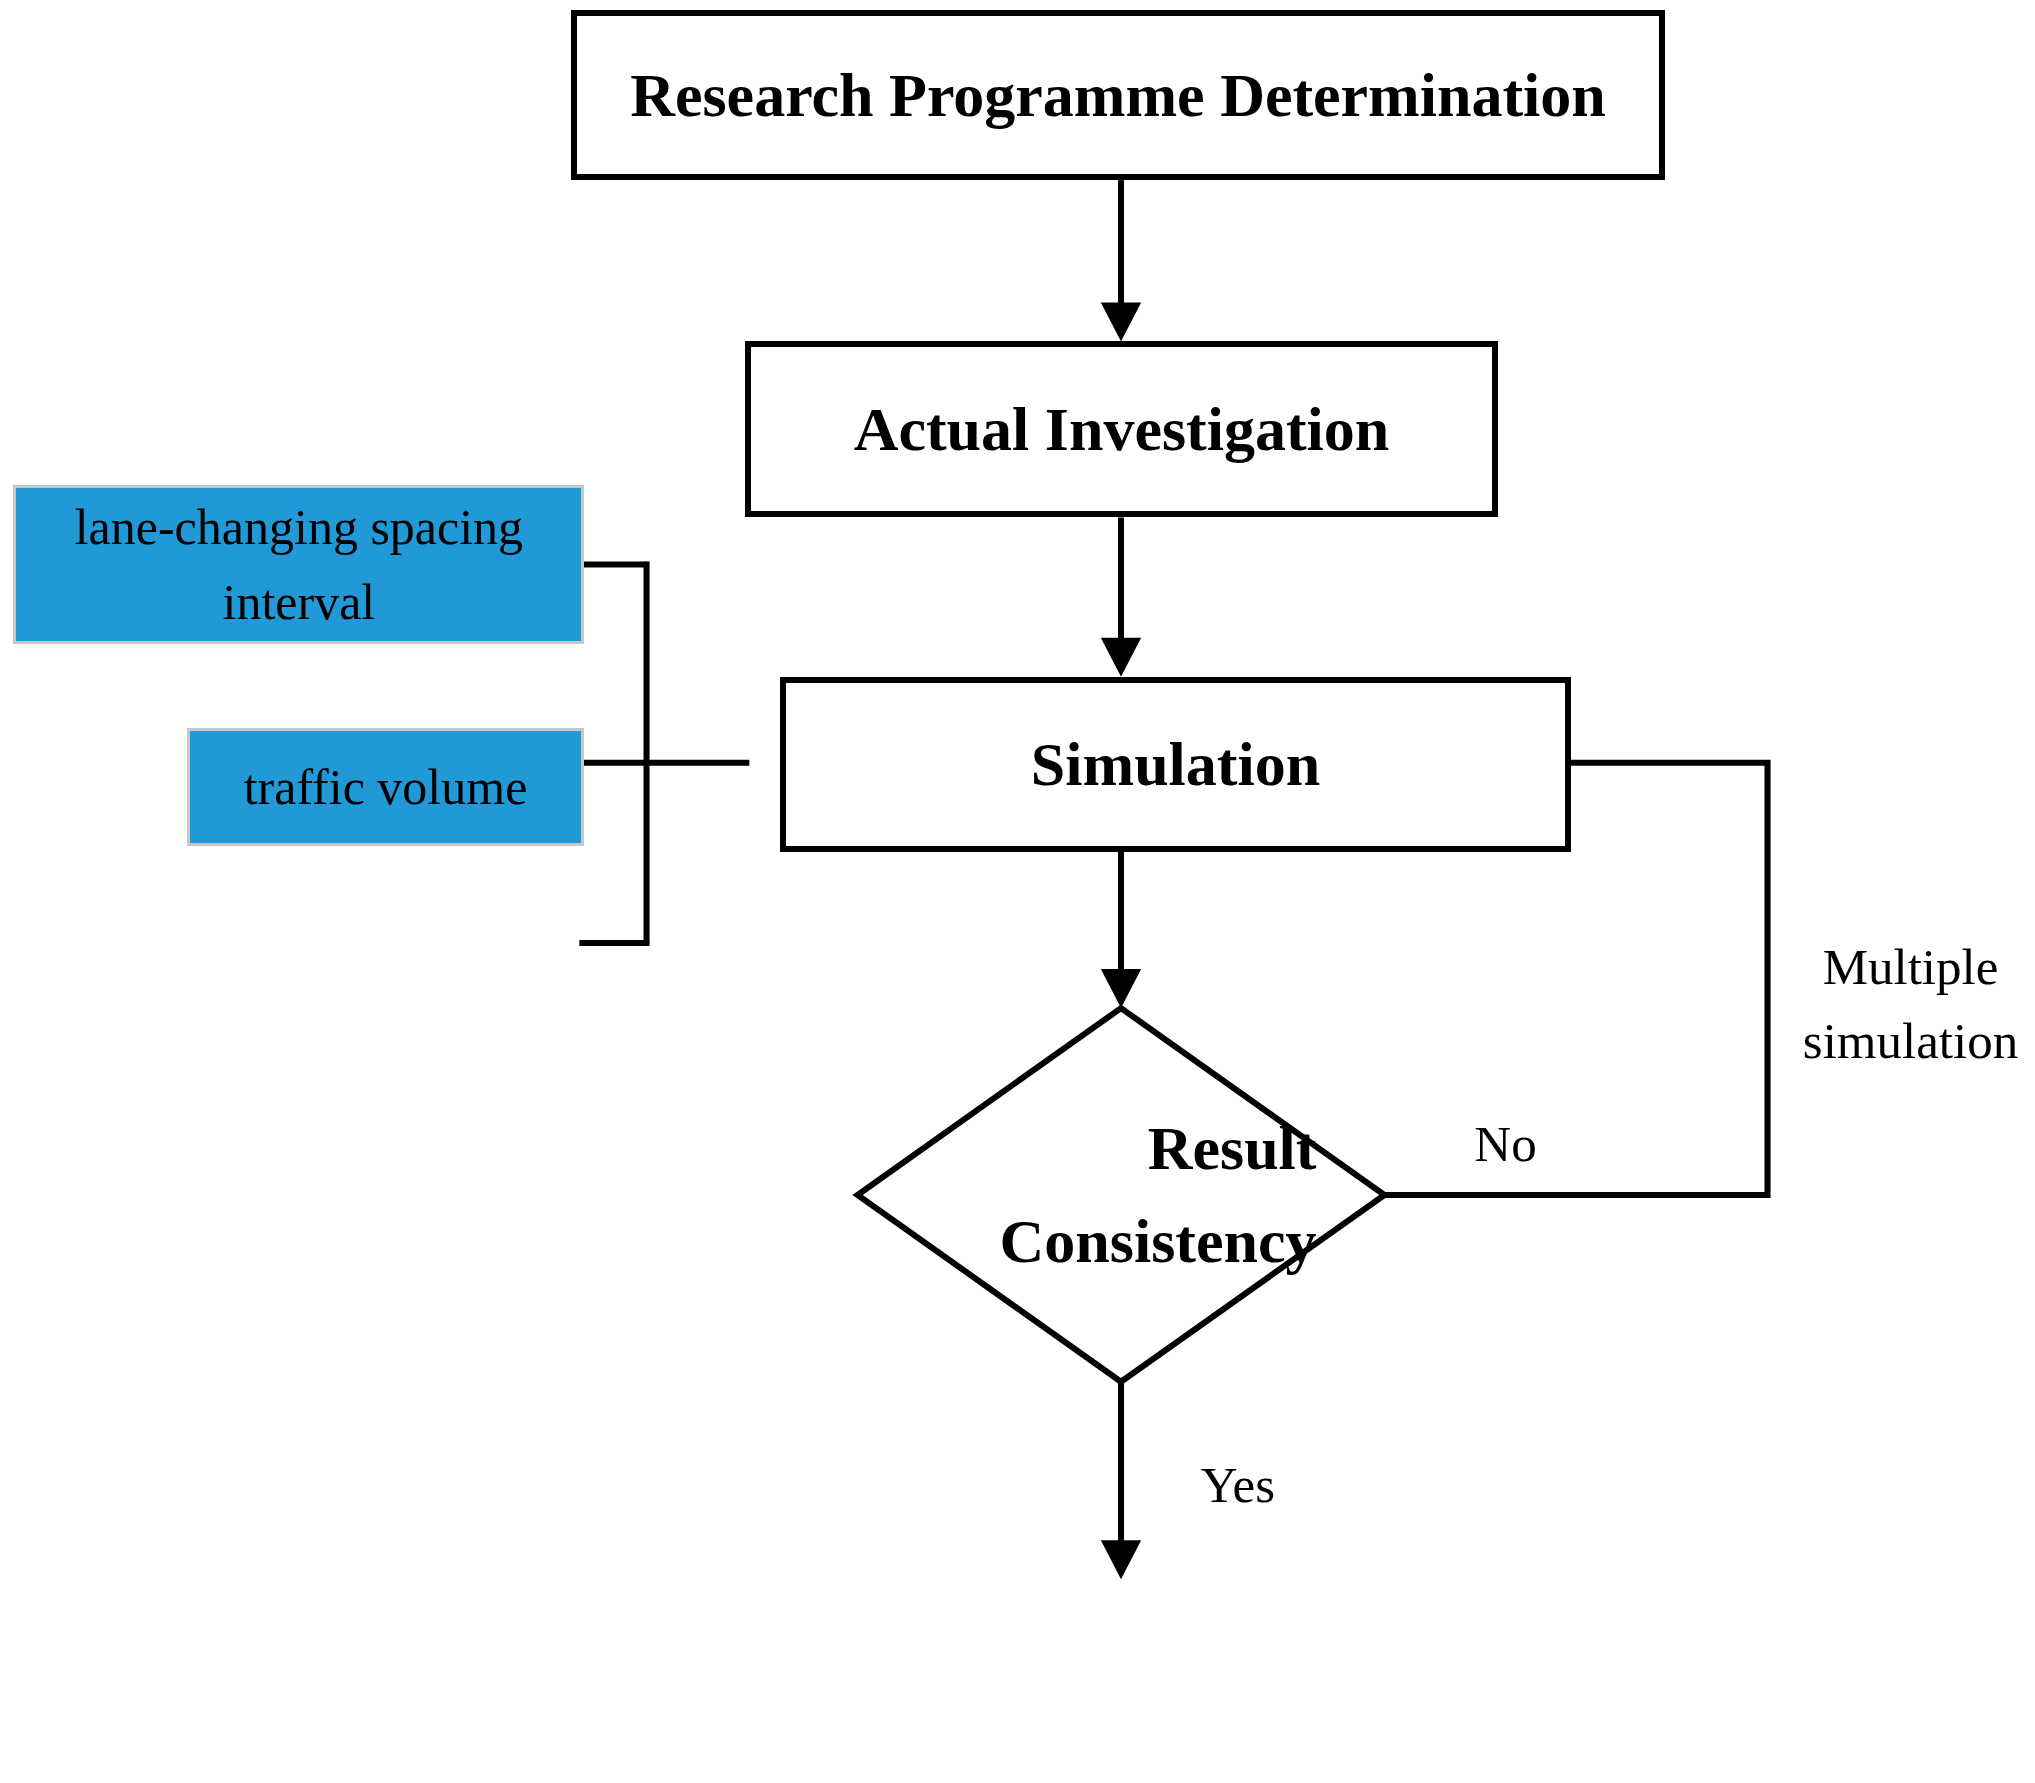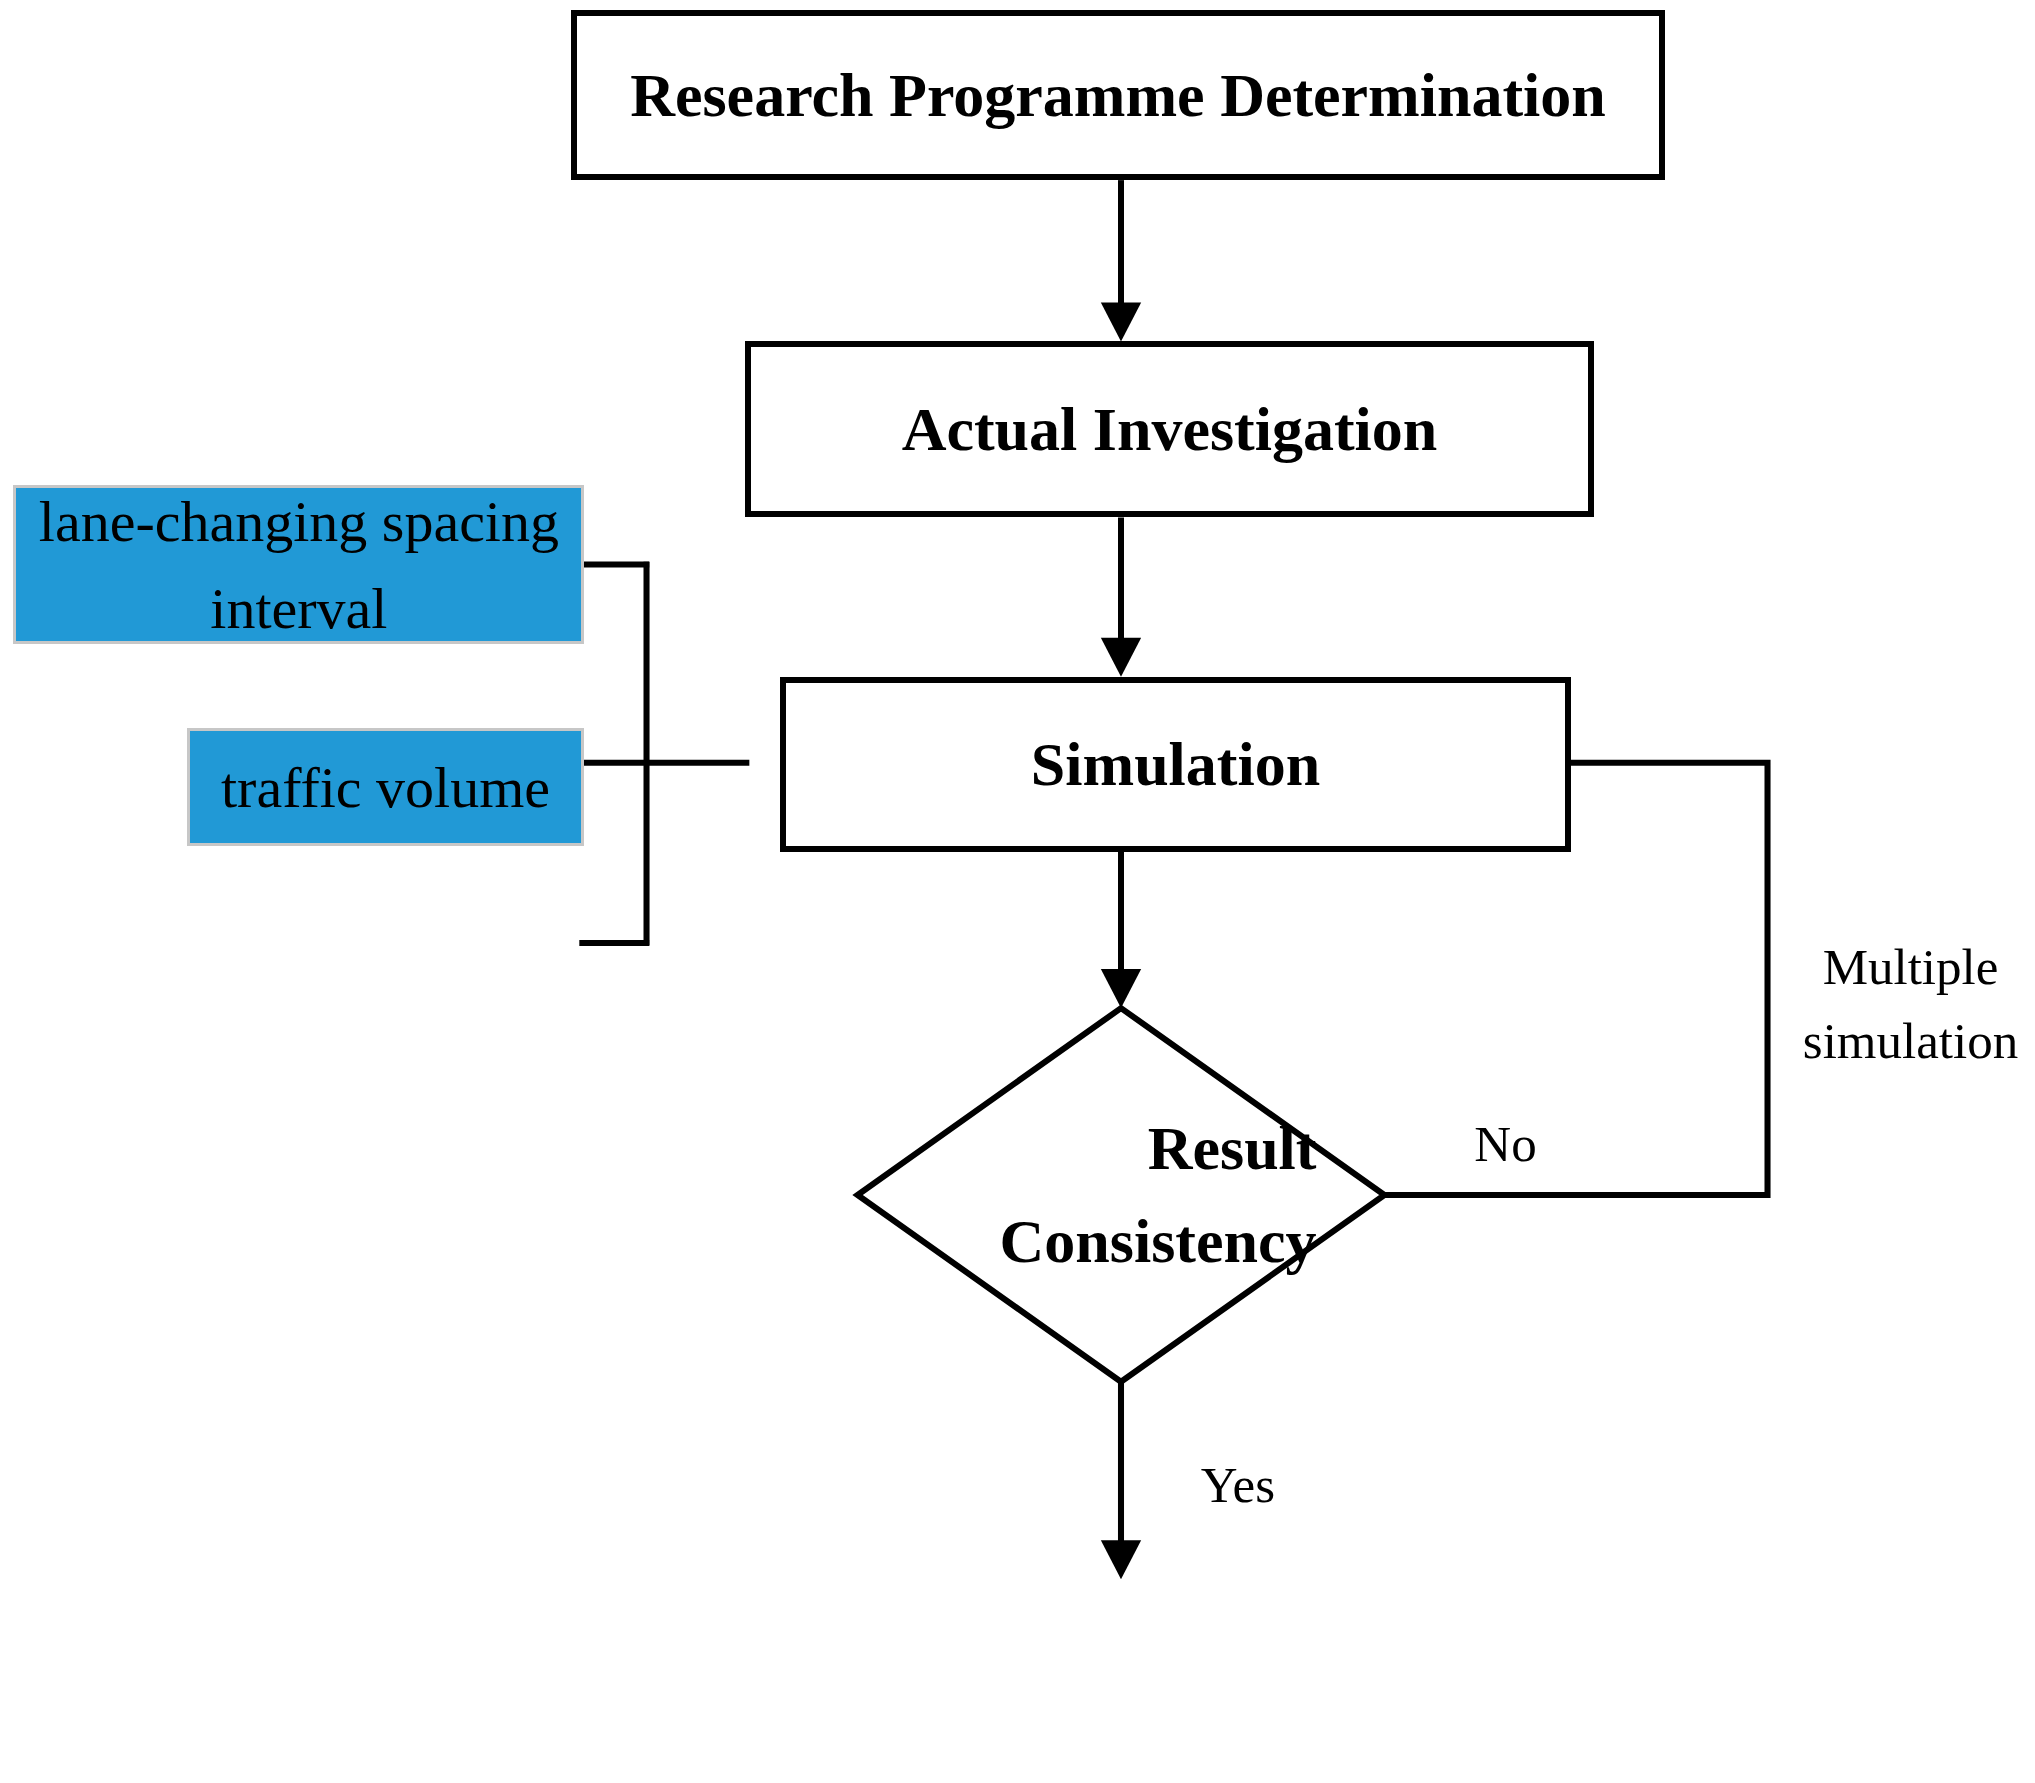--- a/index.html
+++ b/index.html
@@ -32,21 +32,21 @@
     font-weight: bold;
     font-size: 62px;
     line-height: 1.5;
   }
   .process .inner { display: block; }
   .nowrap { white-space: nowrap; }
   .param {
     background: #2199d6;
     border: 3.4px solid #c7c7c7;
     font-weight: normal;
-    font-size: 58px;
+    font-size: 50px;
     line-height: 1.5;
   }
   .diamond-label {
     position: absolute;
     display: flex;
     align-items: center;
     justify-content: center;
     text-align: center;
     font-weight: bold;
     font-size: 62px;
@@ -98,21 +98,21 @@
       <line x1="962" y1="836" x2="962" y2="1407" stroke="#000" stroke-width="9"></line>
     </g>
 
     <polygon points="1668,1500 2060,1778 1668,2056 1276,1778" fill="#ffffff" stroke="#000" stroke-width="9"></polygon>
   </svg>
 
   <div class="node process" style="left:571px; top:10px; width:1094px; height:170px;">
     <span class="inner nowrap">Research Programme Determination</span>
   </div>
 
-  <div class="node process" style="left:745px; top:341px; width:849px; height:176px;">
+  <div class="node process" style="left:745px; top:341px; width:753px; height:176px;">
     <span class="inner nowrap">Actual Investigation</span>
   </div>
 
   <div class="node process" style="left:780px; top:677px; width:791px; height:175px;align-items:center;">
     <span class="inner nowrap">Simulation</span>
   </div>
 
 
   <div class="diamond-label" style="left:920px; top:1094px; width:403px; height:202px;">
     <span style="max-width:390px;text-align:right;">Result Consistency</span>

